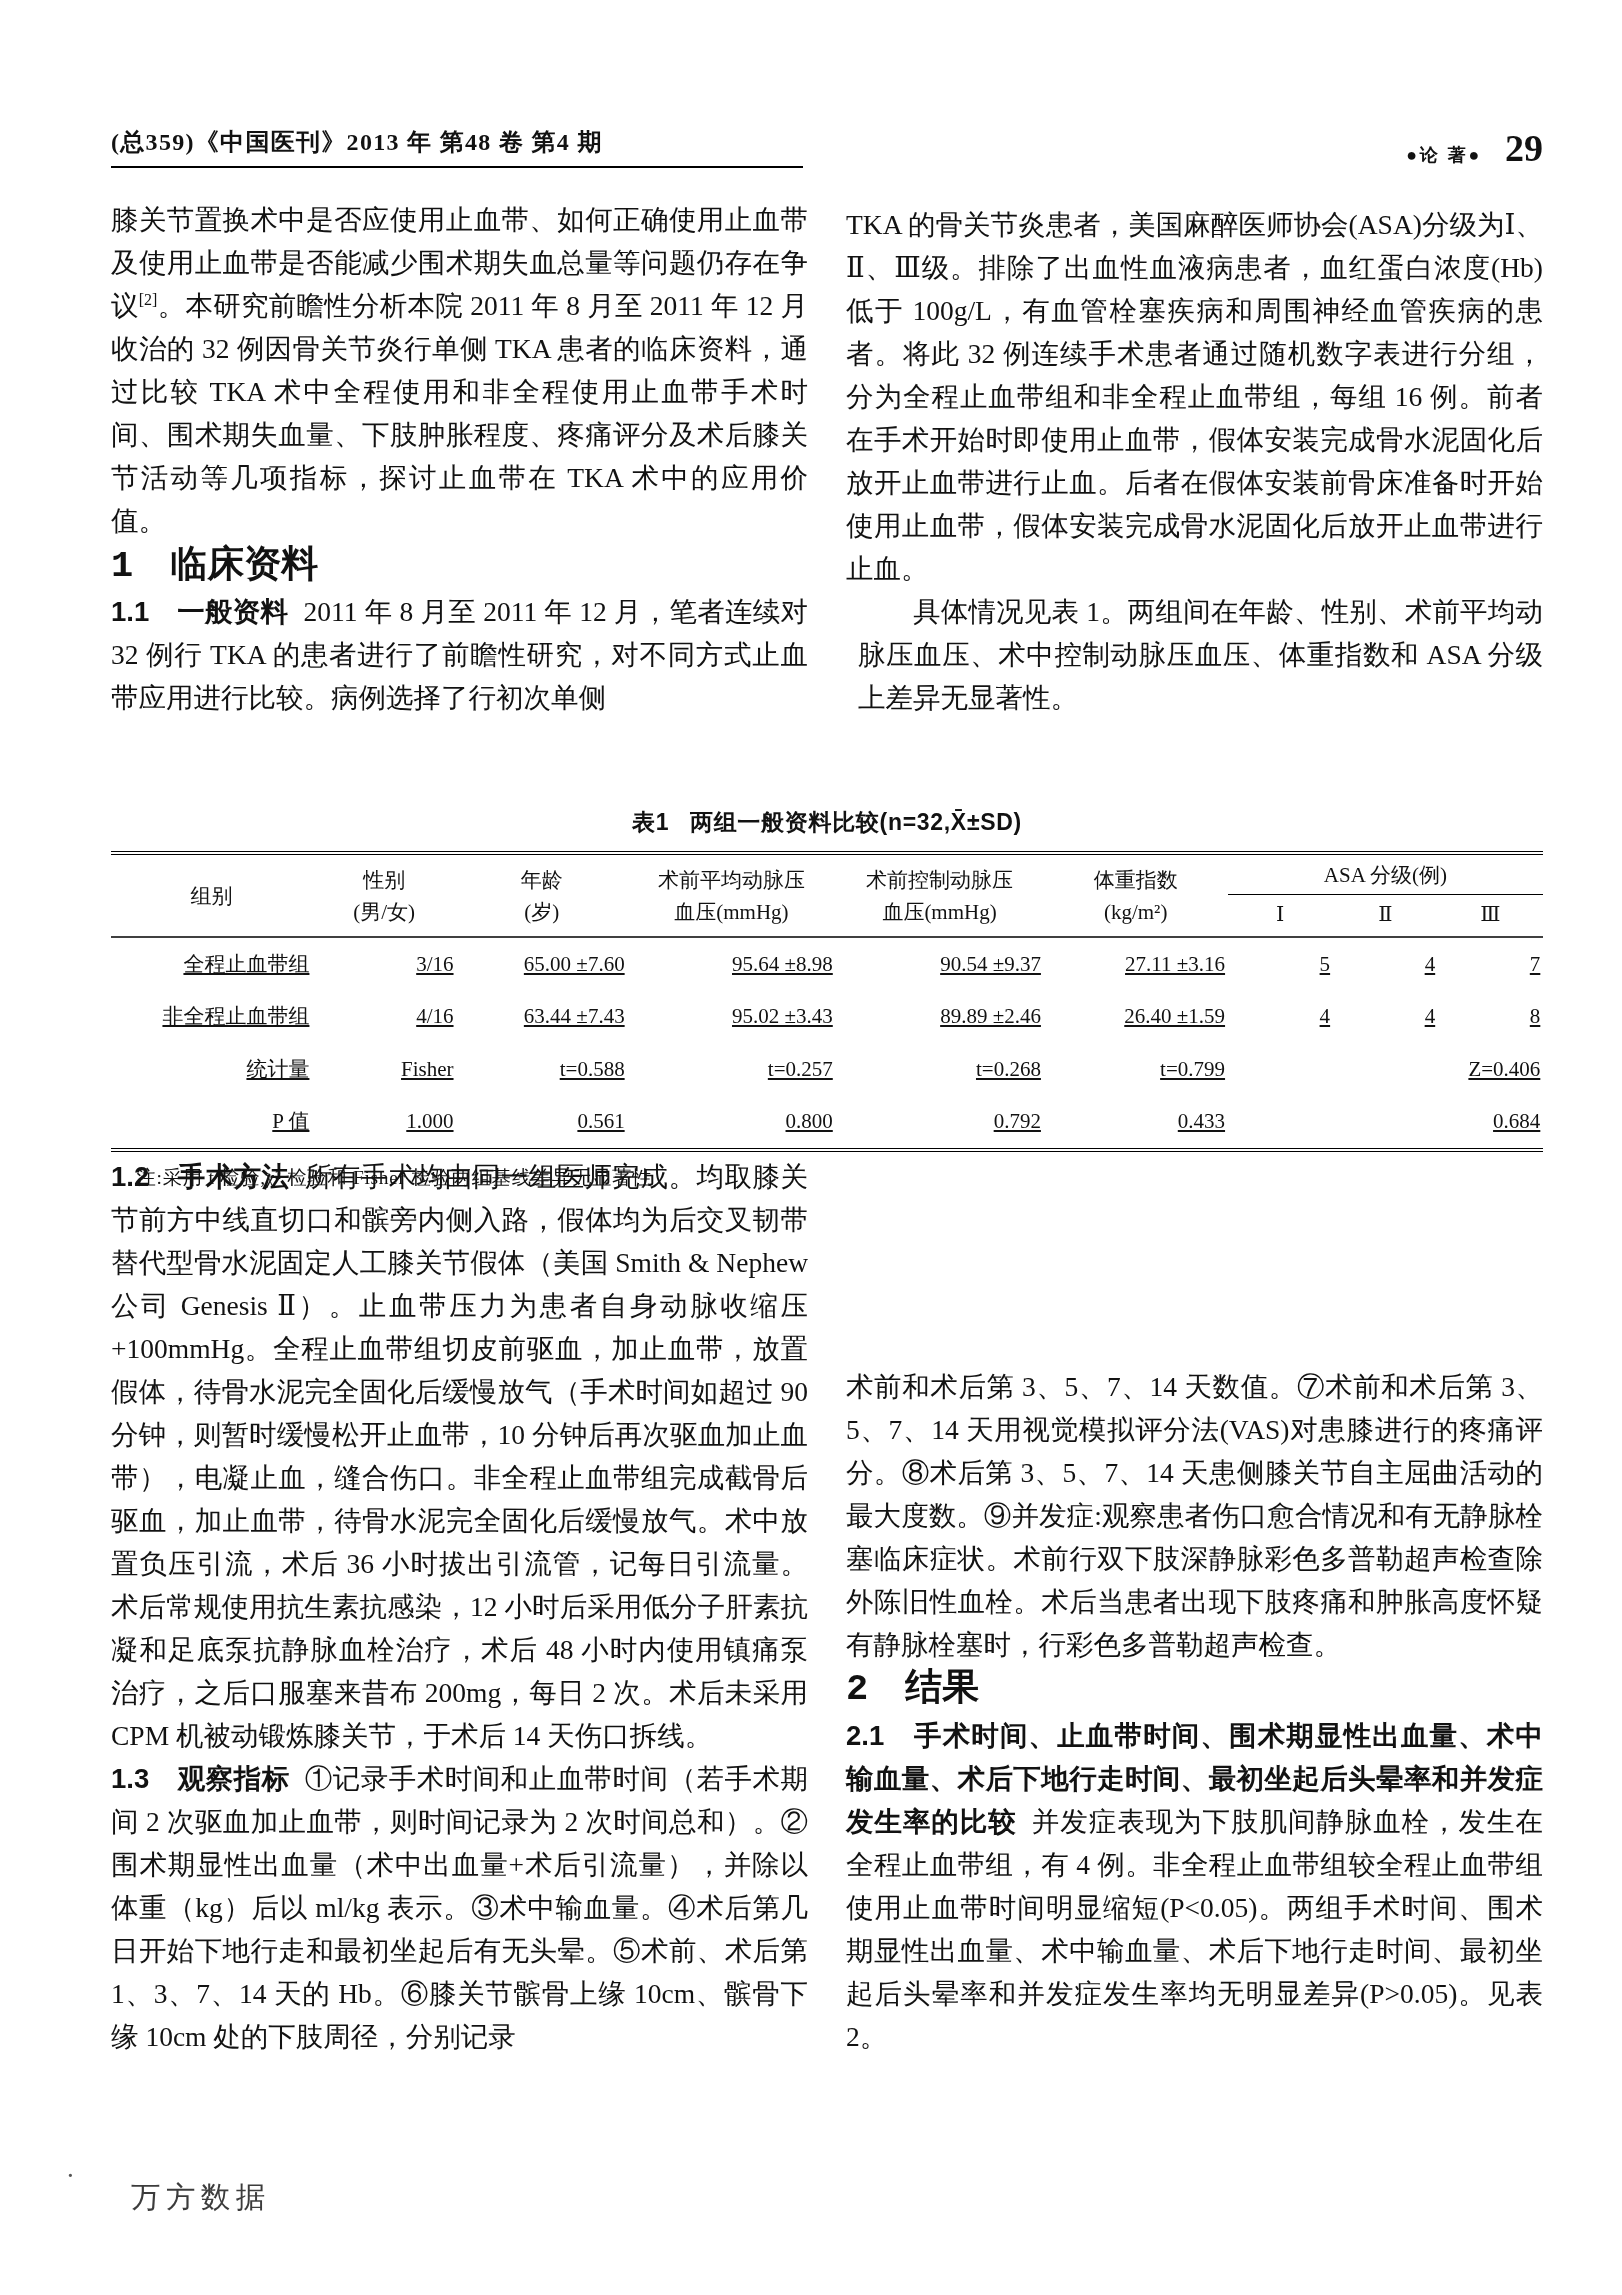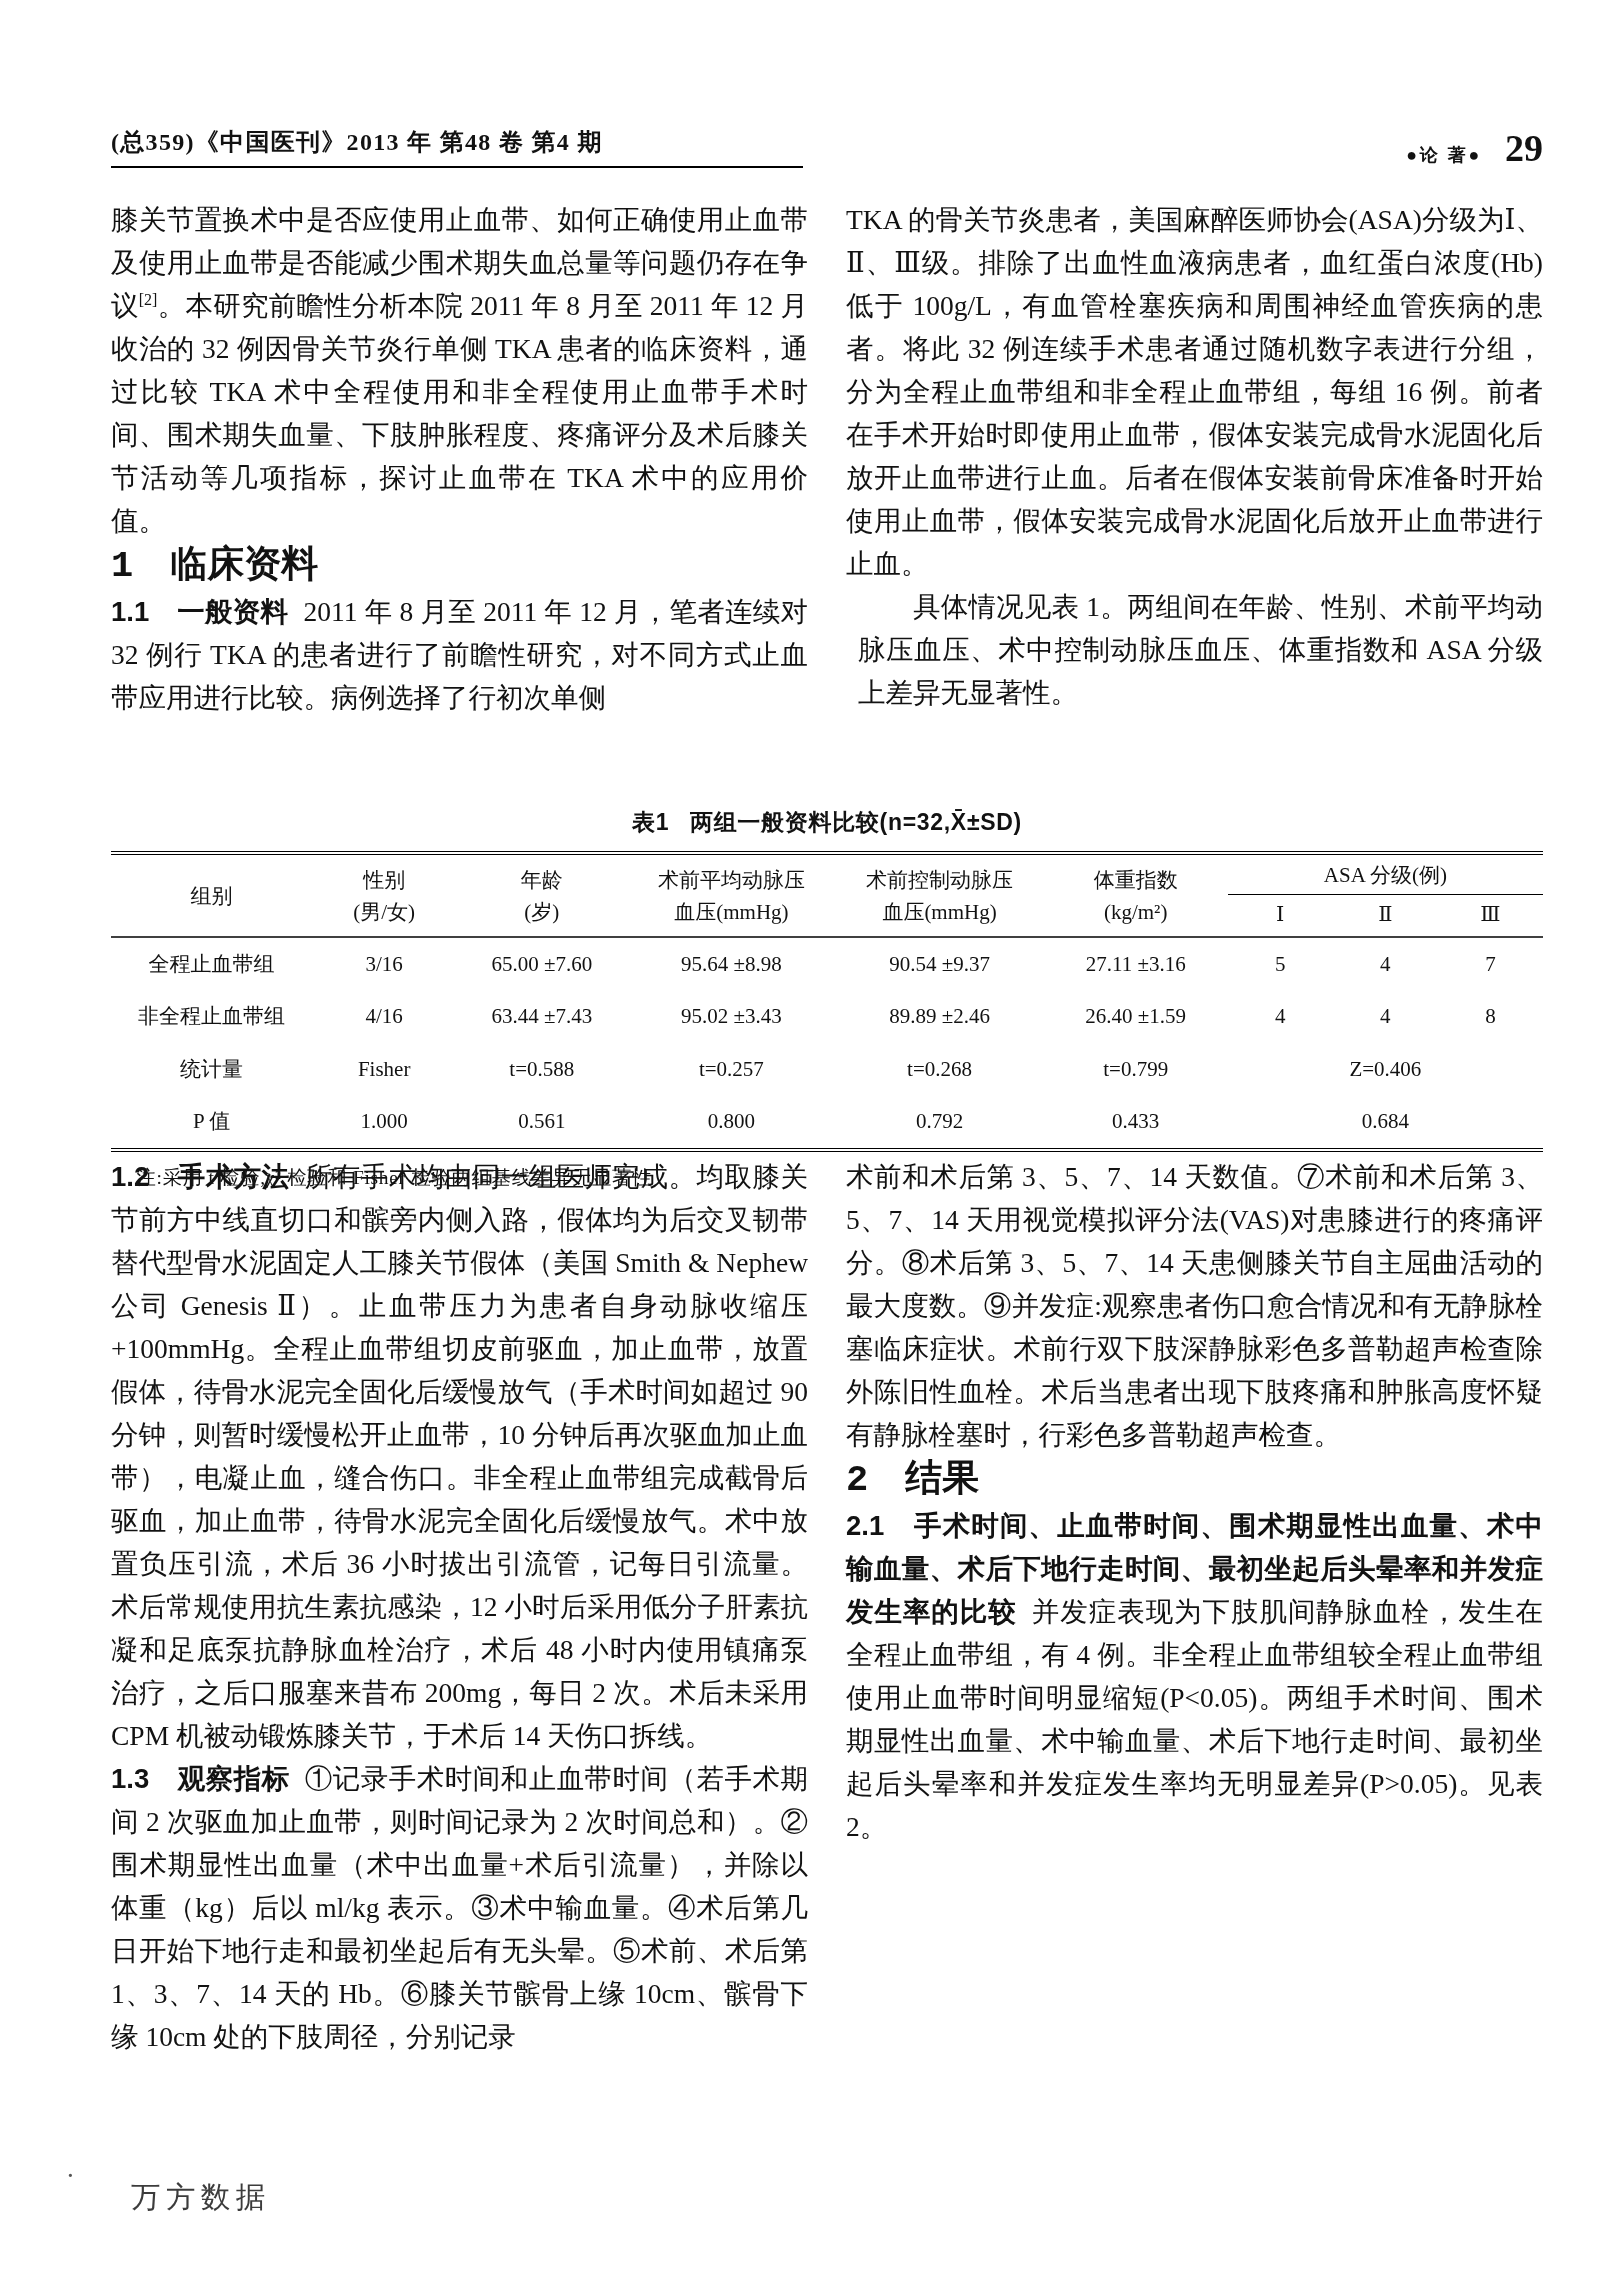--- a/index.html
+++ b/index.html
@@ -13,21 +13,21 @@
   
   .runhead{position:absolute;left:111px;top:126px;width:1432px;
            display:flex;justify-content:space-between;align-items:flex-start;}
   .runhead-left{font-size:24px;font-weight:bold;letter-spacing:1.3px;
                 width:692px;padding-bottom:8px;border-bottom:2.7px solid #000;}
   .runhead-right{display:flex;align-items:baseline;gap:23px;padding-bottom:4px;}
   .runhead-type{font-size:18px;font-weight:bold;letter-spacing:2.7px;}
   .runhead-page{font-size:38px;font-weight:bold;}
 
   
-  .cols{position:absolute;left:111px;width:1432px;display:flex;gap:38px;}
+  .cols{position:absolute;left:111px;width:1432px;display:flex;gap:38px;align-items:flex-end;}
   .cols1{top:198px;}
   .cols2{top:1155px;}
   .col{width:697px;font-size:27.5px;line-height:43px;text-align:justify;}
   .para{margin:0;}
   .para.indent{text-indent:2em;margin-left:12px;}
   .para sup{font-size:16px;line-height:0;}
   .h-num{font-size:37px;line-height:43px;margin:2.7px 0 2.7px 0;font-weight:bold;
          font-family:Liberation Mono, monospace;text-align:left;}
   .runin{font-family:"Liberation Sans","DejaVu Sans",sans-serif;
          font-weight:bold;margin-right:0.55em;}
@@ -38,21 +38,21 @@
              font-family:"Liberation Sans","DejaVu Sans",sans-serif;letter-spacing:0.7px;}
   .tbl-title .tsp{margin-left:0.9em;}
   table.tbl{width:100%;border-collapse:collapse;
             border-top:4px double #000;border-bottom:4px double #000;
             font-size:21px;}
   table.tbl thead{border-bottom:2px solid #404040;}
   table.tbl th{font-weight:normal;padding:5.4px 2.7px;text-align:center;vertical-align:middle;}
   table.tbl th .hl{line-height:32px;}
   table.tbl th.asa-h{border-bottom:1.3px solid #000;}
   table.tbl th.asa-sub{padding:6.7px 2.7px 9.4px 2.7px;}
-  table.tbl td{text-align:center;padding:12.7px 2.7px;line-height:27px;}
+  table.tbl td{text-align:right;padding:12.7px 2.7px;line-height:27px;text-decoration:underline;}
   .tbl-note{font-size:19.4px;margin-top:12px;padding-left:25.5px;letter-spacing:0.7px;}
 
   
   .watermark{position:absolute;left:131px;top:2178px;font-size:29.5px;color:#3c3c3c;
              letter-spacing:5.4px;font-family:Liberation Mono, monospace;}
   .stray{position:absolute;left:67px;top:2153px;font-size:27px;color:#555;}
 </style>
 </head>
 <body>
 

